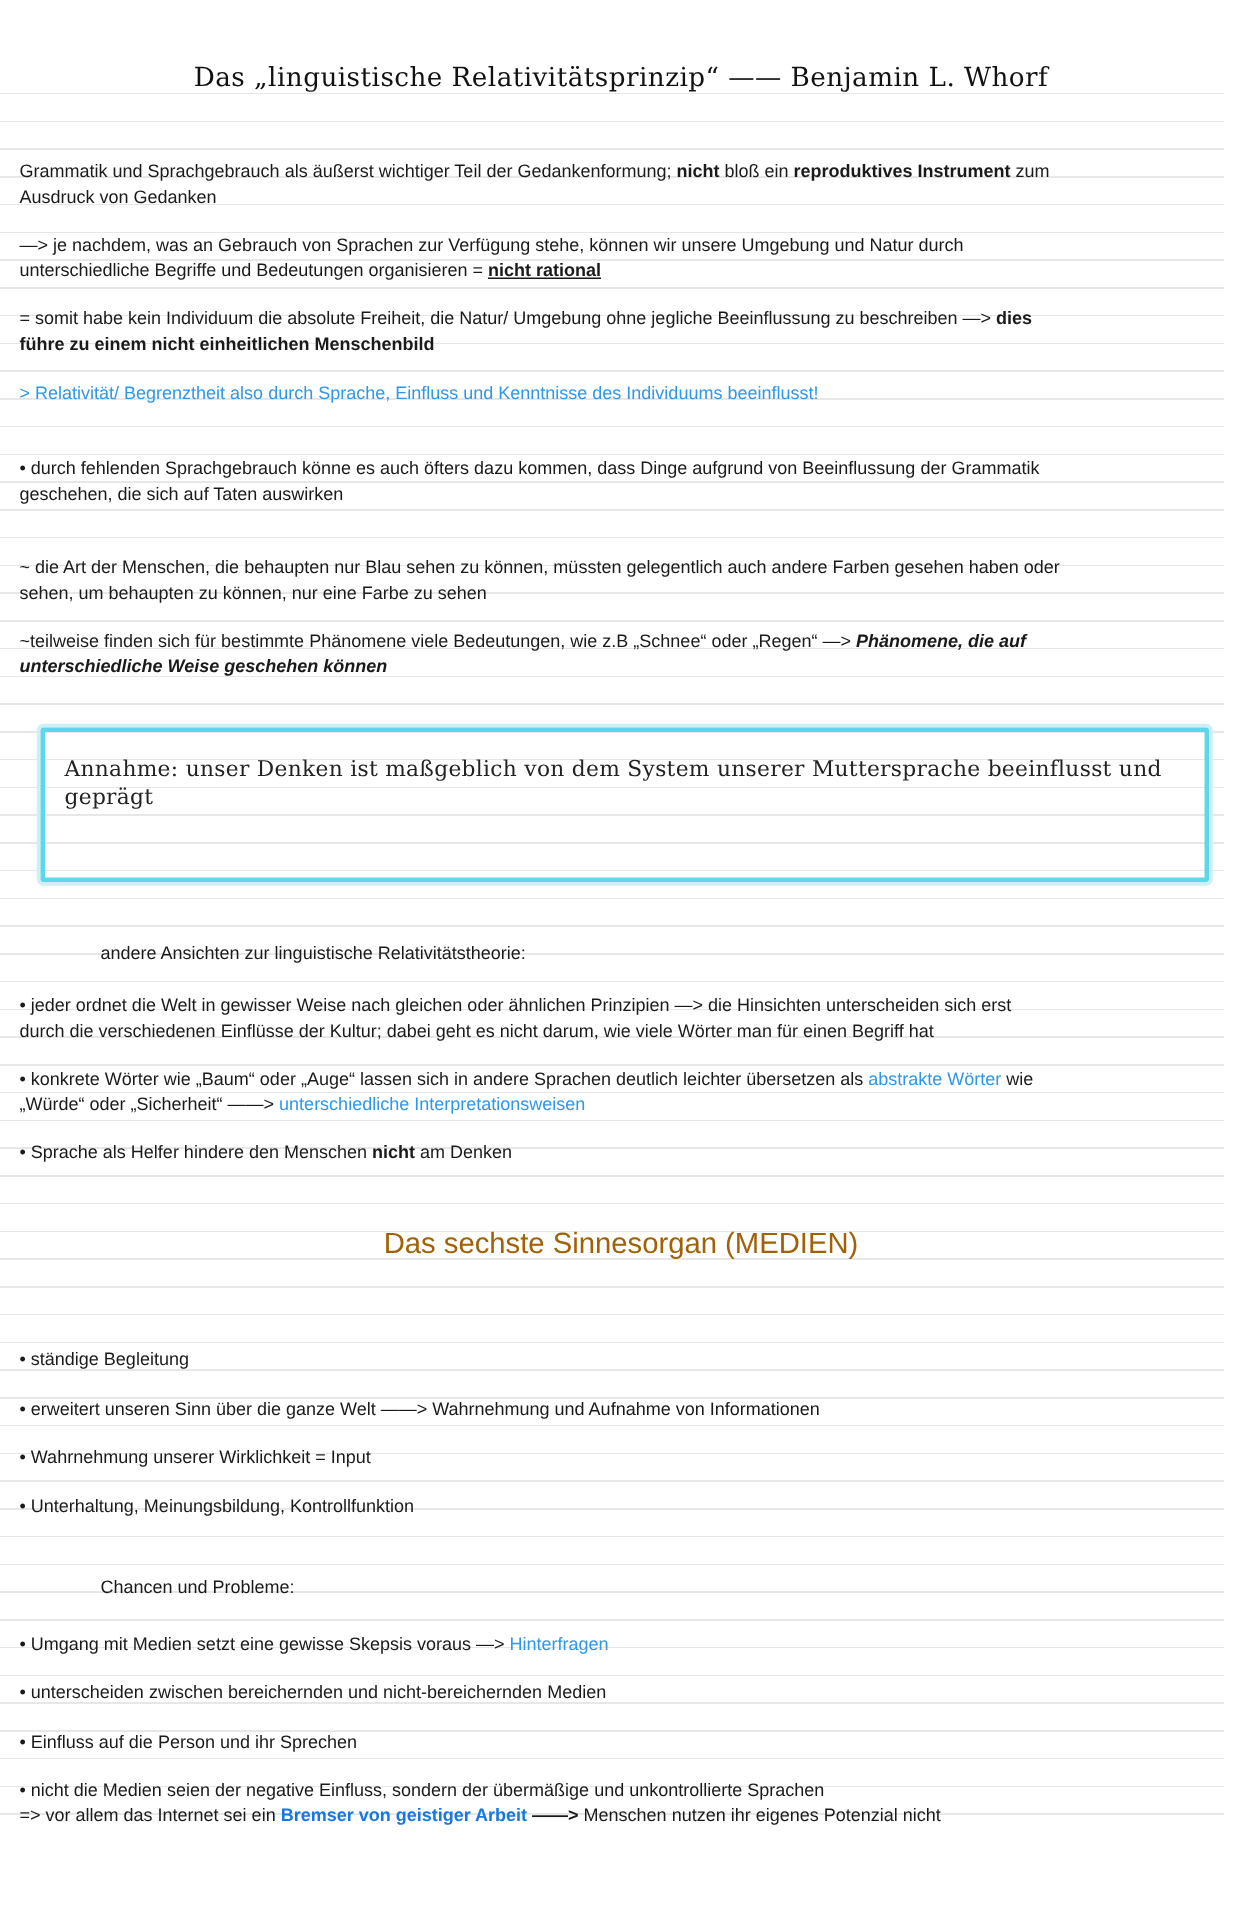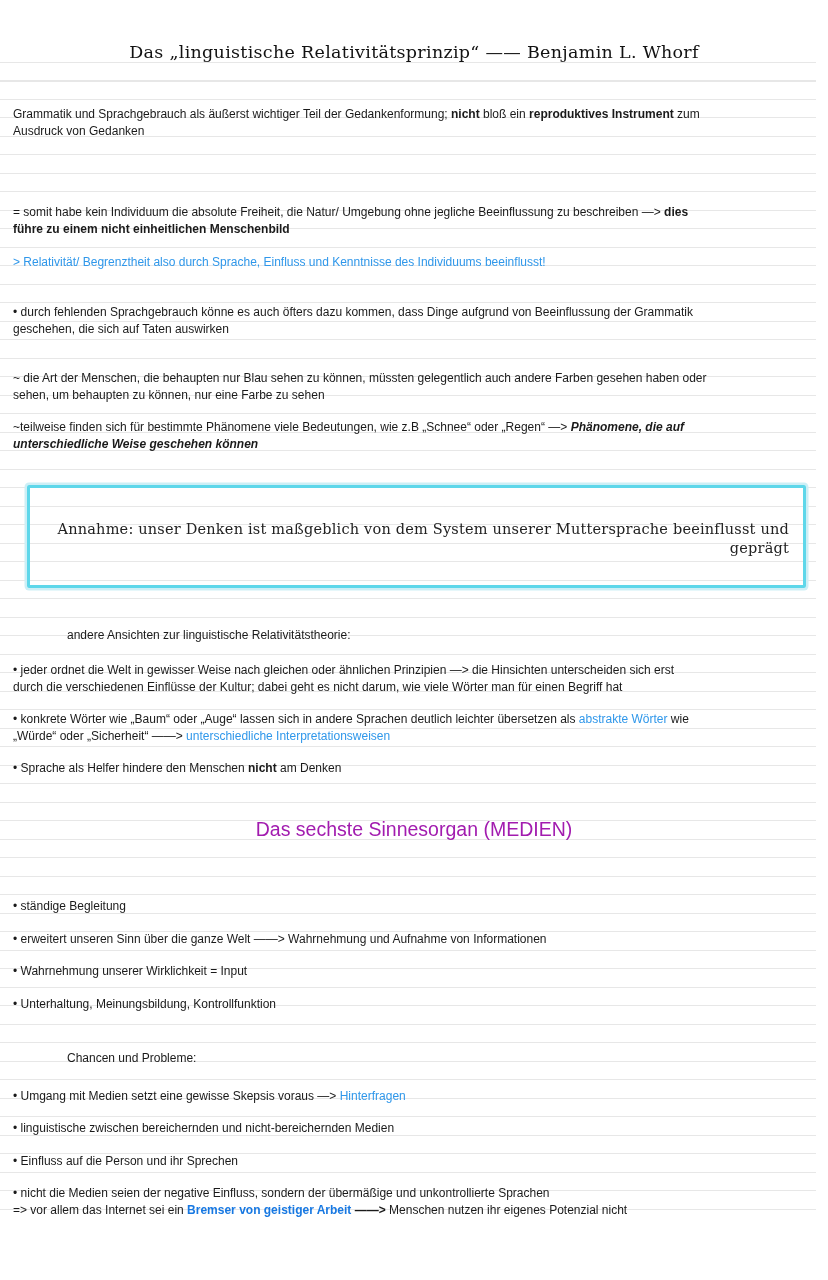--- a/index.html
+++ b/index.html
@@ -46,47 +46,47 @@
   .run-bu{font-weight:700;text-decoration:underline;}
   .run-bi{font-weight:700;font-style:italic;}
   .run-a{color:var(--blue);text-align:right;}
   .run-ab{color:var(--blue-bold);font-weight:700;}
   .highlight-box{
     position:absolute;left:27px;top:485px;width:779px;height:103px;
     box-sizing:border-box;
     border:3px solid var(--box-border);
     box-shadow:0 0 0 2.5px #cdeff6;
     border-radius:2px;
-    padding:32px 14px 0 13px;
+    padding:16px 14px 0 13px;
     font-family:"DejaVu Serif", serif;
     font-size:14.5px;
     letter-spacing:0.2px;
     color:#222222;
-    text-align:right;
   }
   .highlight-box .box-line{line-height:19px;}
   .highlight-box .box-line + .box-line{margin-top:16px;}
   .section-heading{
     position:absolute;left:0;top:818px;width:828px;
     text-align:center;
     font-size:19.5px;
     font-weight:400;
-    color:#a21caf;
+    color:#a16207;
   }
 </style>
 </head>
 <body>
 
 <div class="page">
 
   <div class="ruling"></div>
 
   <div class="doc-title">Das „linguistische Relativitätsprinzip“ —— Benjamin L. Whorf</div>
 
   <div class="para" style="top:106px"><span>Grammatik und Sprachgebrauch als äußerst wichtiger Teil der Gedankenformung; </span><span class="run-b">nicht</span><span> bloß ein </span><span class="run-b">reproduktives Instrument</span><span> zum</span><br><span>Ausdruck von Gedanken</span></div>
+  <div class="para" style="top:155px"><span>—&gt; je nachdem, was an Gebrauch von Sprachen zur Verfügung stehe, können wir unsere Umgebung und Natur durch</span><br><span>unterschiedliche Begriffe und Bedeutungen organisieren = </span><span class="run-bu">nicht rational</span></div>
   <div class="para" style="top:204px"><span>= somit habe kein Individuum die absolute Freiheit, die Natur/ Umgebung ohne jegliche Beeinflussung zu beschreiben —&gt; </span><span class="run-b">dies</span><br><span class="run-b">führe zu einem nicht einheitlichen Menschenbild</span></div>
   <div class="para" style="top:254px"><span class="run-a">&gt; Relativität/ Begrenztheit also durch Sprache, Einfluss und Kenntnisse des Individuums beeinflusst!</span></div>
   <div class="para" style="top:304px"><span>• durch fehlenden Sprachgebrauch könne es auch öfters dazu kommen, dass Dinge aufgrund von Beeinflussung der Grammatik</span><br><span>geschehen, die sich auf Taten auswirken</span></div>
   <div class="para" style="top:370px"><span>~ die Art der Menschen, die behaupten nur Blau sehen zu können, müssten gelegentlich auch andere Farben gesehen haben oder</span><br><span>sehen, um behaupten zu können, nur eine Farbe zu sehen</span></div>
   <div class="para" style="top:419px"><span>~teilweise finden sich für bestimmte Phänomene viele Bedeutungen, wie z.B „Schnee“ oder „Regen“ —&gt; </span><span class="run-bi">Phänomene, die auf</span><br><span class="run-bi">unterschiedliche Weise geschehen können</span></div>
 
   <div class="highlight-box">
     <div class="box-line"><span>Annahme: unser Denken ist maßgeblich von dem System unserer Muttersprache beeinflusst und geprägt</span></div>
   </div>
 
@@ -96,17 +96,17 @@
   <div class="para" style="top:760px"><span>• Sprache als Helfer hindere den Menschen </span><span class="run-b">nicht</span><span> am Denken</span></div>
 
   <div class="section-heading">Das sechste Sinnesorgan (MEDIEN)</div>
 
   <div class="para" style="top:898px"><span>• ständige Begleitung</span></div>
   <div class="para" style="top:931px"><span>• erweitert unseren Sinn über die ganze Welt ——&gt; Wahrnehmung und Aufnahme von Informationen</span></div>
   <div class="para" style="top:963px"><span>• Wahrnehmung unserer Wirklichkeit = Input</span></div>
   <div class="para" style="top:996px"><span>• Unterhaltung, Meinungsbildung, Kontrollfunktion</span></div>
   <div class="para indent" style="top:1050px"><span>Chancen und Probleme:</span></div>
   <div class="para" style="top:1088px"><span>• Umgang mit Medien setzt eine gewisse Skepsis voraus —&gt; </span><span class="run-a">Hinterfragen</span></div>
-  <div class="para" style="top:1120px"><span>• linguistische zwischen bereichernden und nicht-bereichernden Medien</span></div>
+  <div class="para" style="top:1120px"><span>• unterscheiden zwischen bereichernden und nicht-bereichernden Medien</span></div>
   <div class="para" style="top:1153px"><span>• Einfluss auf die Person und ihr Sprechen</span></div>
   <div class="para" style="top:1185px"><span>• nicht die Medien seien der negative Einfluss, sondern der übermäßige und unkontrollierte Sprachen</span><br><span>=&gt; vor allem das Internet sei ein </span><span class="run-ab">Bremser von geistiger Arbeit</span><span class="run-b"> ——&gt;</span><span> Menschen nutzen ihr eigenes Potenzial nicht</span></div>
 
 </div>
 
 </body></html>

